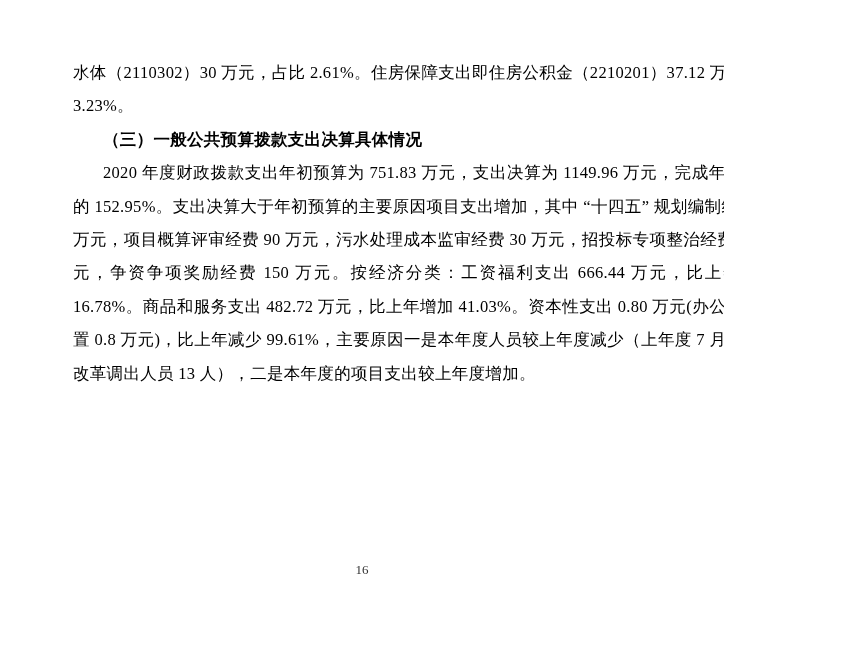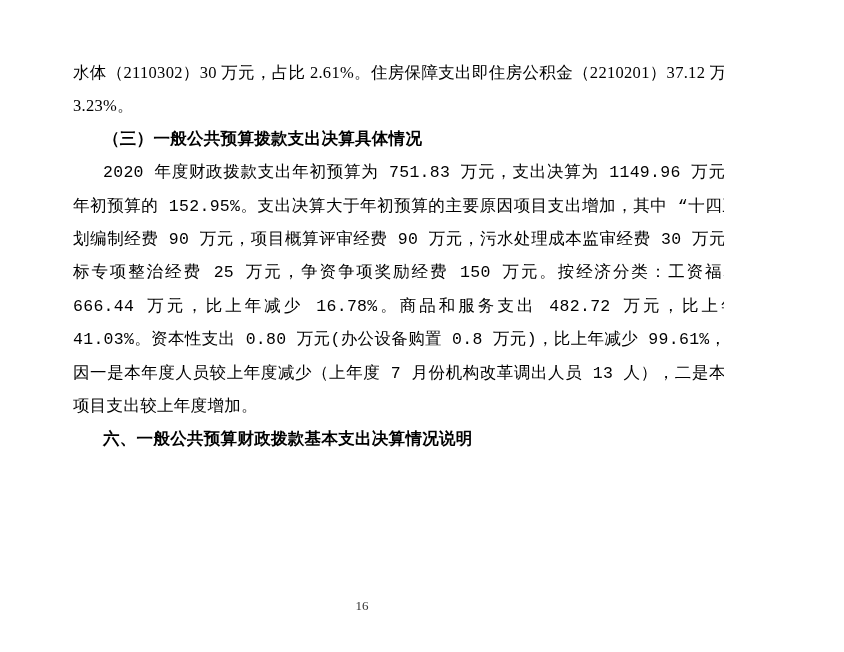--- a/index.html
+++ b/index.html
@@ -25,41 +25,39 @@
     line-height: 33.4px;
     text-align: justify;
     letter-spacing: 0.3px;
   }
   .doc p {
     margin: 0;
     padding: 0;
   }
   .indent {
     text-indent: 30px;
-    font-family: Liberation Mono, monospace;
   }
   .heading {
     font-weight: bold;
   }
   .page-num {
     position: absolute;
-    top: 597px;
+    top: 561px;
     left: 0;
     width: 100%;
     text-align: center;
     color: #333333;
     font-family: "Liberation Serif", "DejaVu Serif", serif;
     font-size: 13px;
     line-height: 18px;
   }
 </style>
 </head>
 <body>
 
 <div class="page">
   <div class="doc">
     <p class="body-text">水体（2110302）30 万元，占比 2.61%。住房保障支出即住房公积金（2210201）37.12 万元，占 3.23%。</p>
     <p class="body-text heading indent">（三）一般公共预算拨款支出决算具体情况</p>
     <p class="body-text indent">2020 年度财政拨款支出年初预算为 751.83 万元，支出决算为 1149.96 万元，完成年初预算的 152.95%。支出决算大于年初预算的主要原因项目支出增加，其中 “十四五” 规划编制经费 90 万元，项目概算评审经费 90 万元，污水处理成本监审经费 30 万元，招投标专项整治经费 25 万元，争资争项奖励经费 150 万元。按经济分类：工资福利支出 666.44 万元，比上年减少 16.78%。商品和服务支出 482.72 万元，比上年增加 41.03%。资本性支出 0.80 万元(办公设备购置 0.8 万元)，比上年减少 99.61%，主要原因一是本年度人员较上年度减少（上年度 7 月份机构改革调出人员 13 人），二是本年度的项目支出较上年度增加。</p>
-    <p class="body-text heading indent">六、一般公共预算财政拨款基本支出决算情况说明</p>
   </div>
   <div class="page-num">16</div>
 </div>
 
 </body></html>

